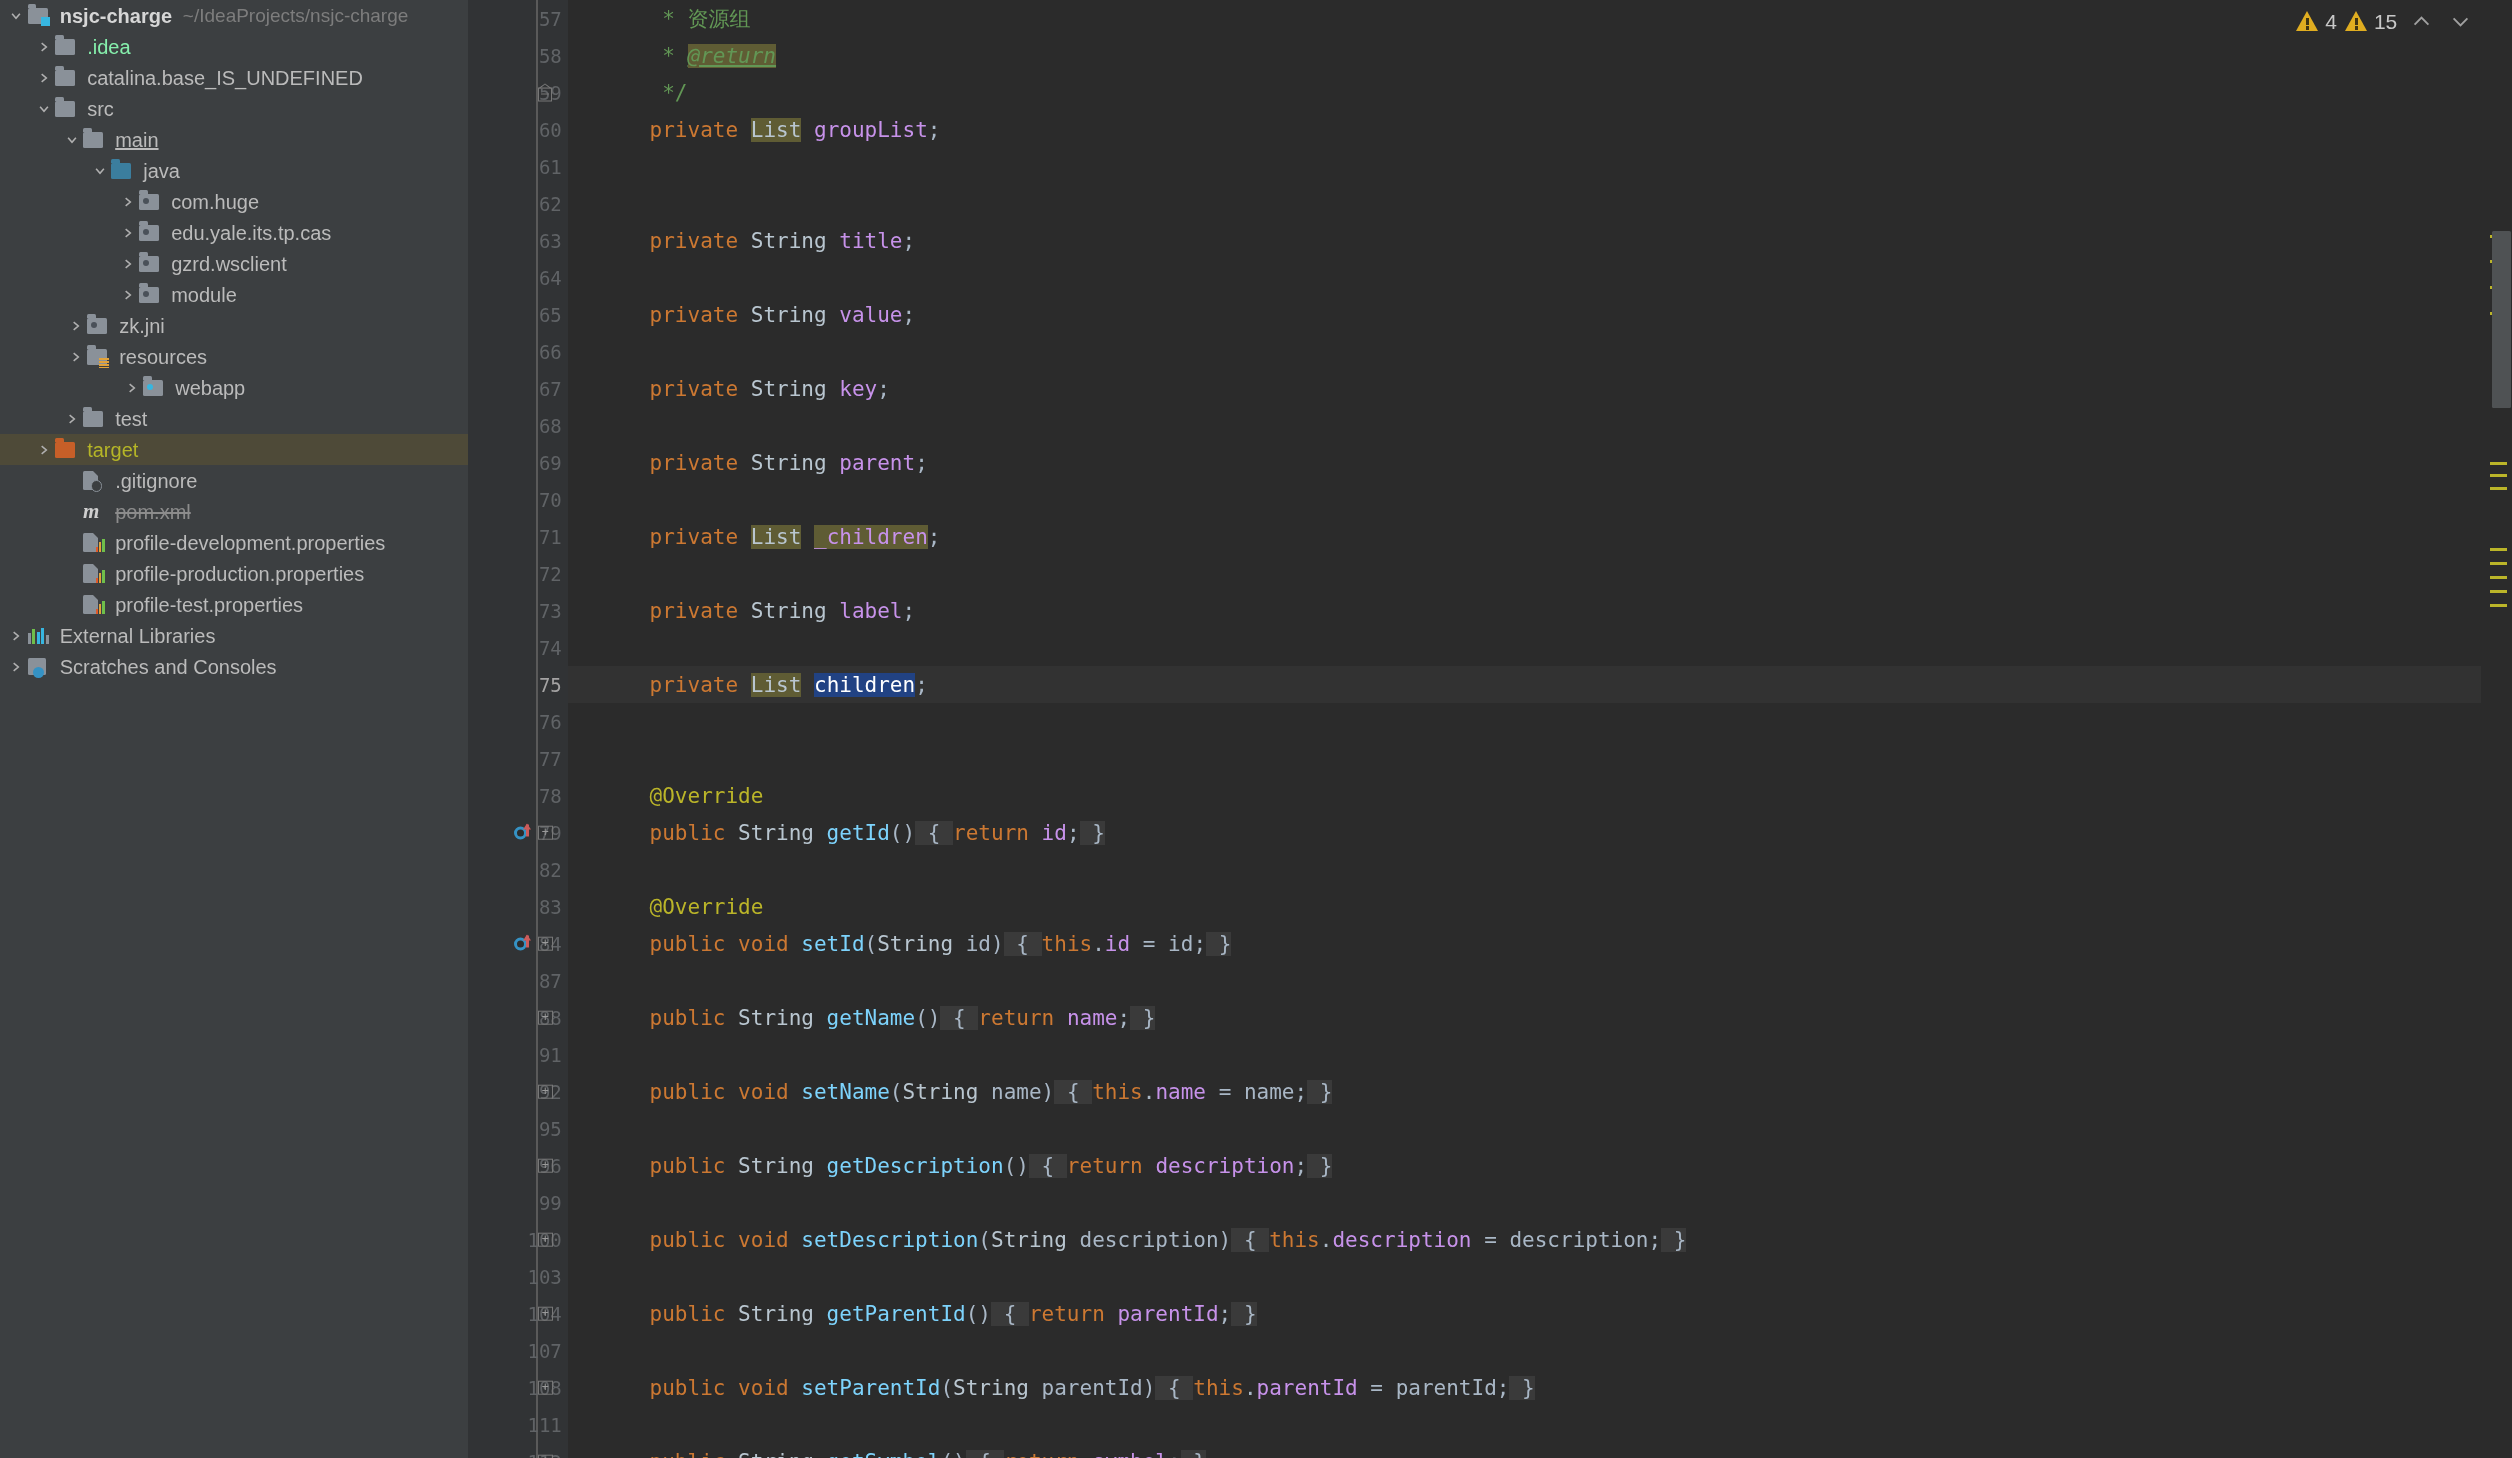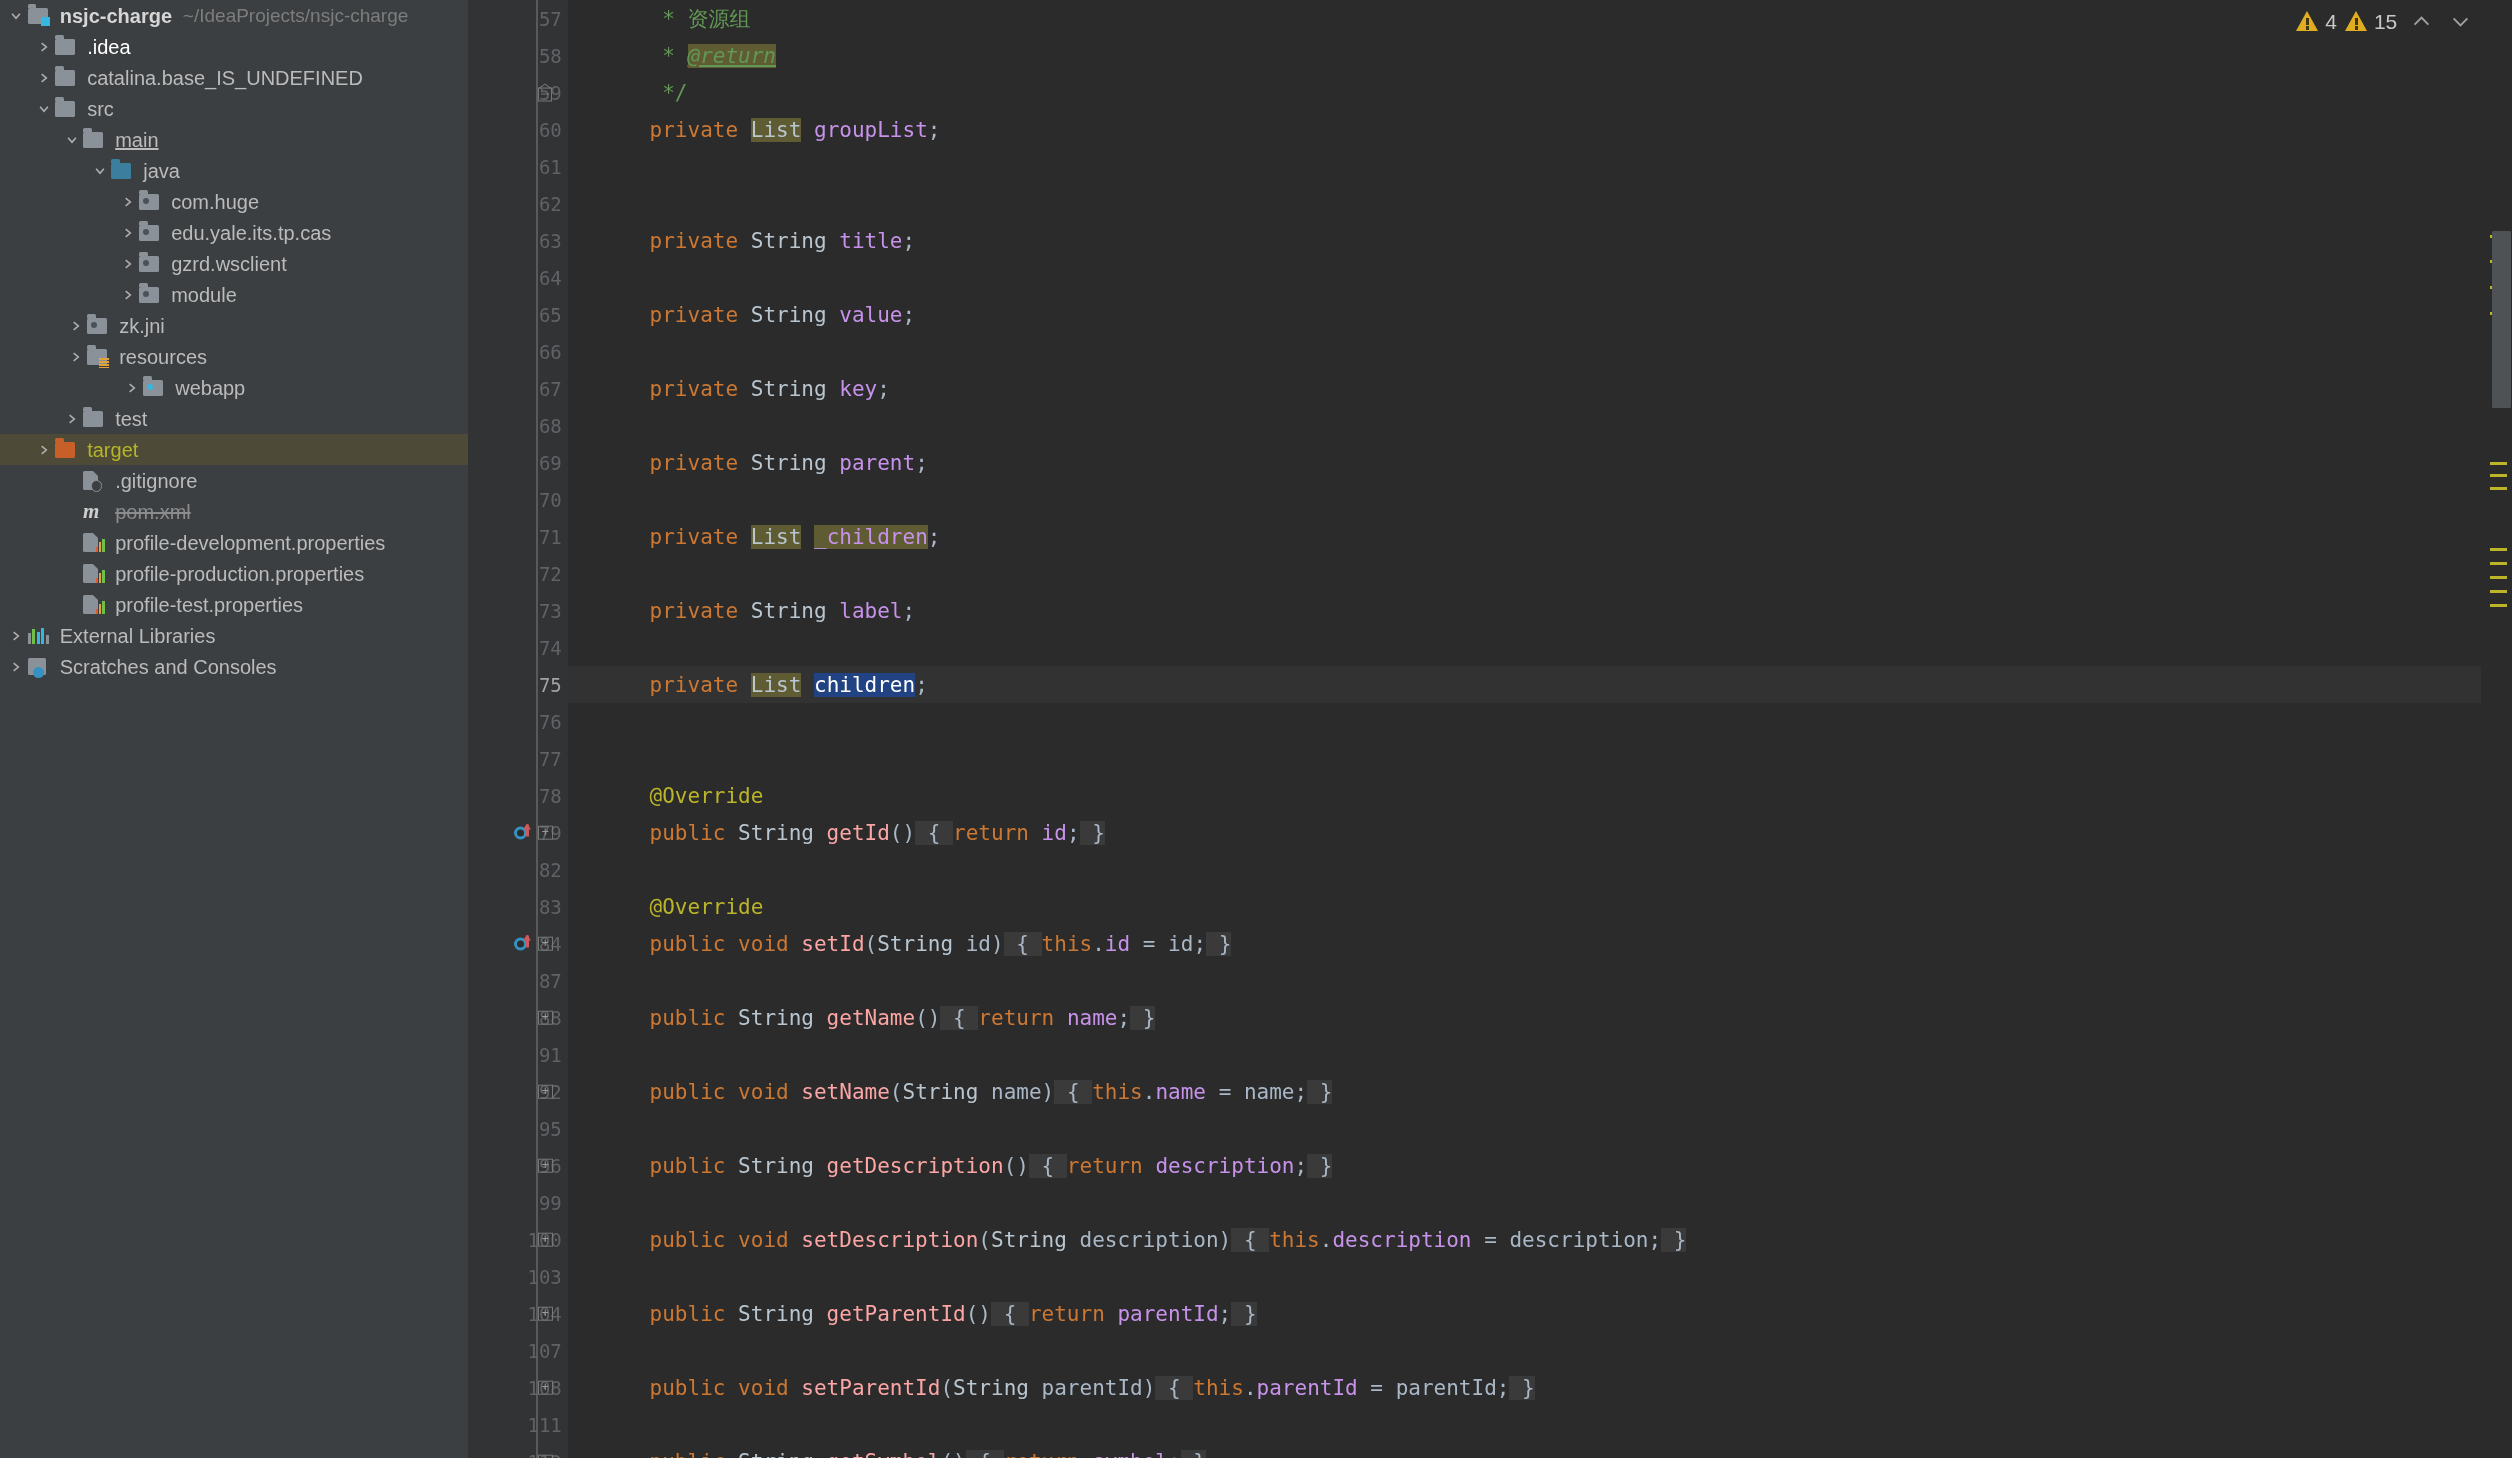--- a/index.html
+++ b/index.html
@@ -47,21 +47,21 @@
   .tw.empty { visibility: hidden; }
   .tw svg { display:block; }
   .tree-icon {
     width: 26px; flex: 0 0 26px;
     display: flex; align-items: center; justify-content: flex-start;
     margin-right: 6.2px;
   }
   .tree-label { line-height: 1; }
   .tree-sub { color: #7d7d7d; margin-left: 10.8px; font-size: 19px; }
   .bold { font-weight: bold; color: #d6d6d6; }
-  .lbl-yellow { color: #ffffff; }
+  .lbl-yellow { color: #86efac; }
   .lbl-olive  { color: #b5b527; }
   .strike { text-decoration: line-through; color: #8c8c8c; }
 
   
   .folder {
     position: relative; width: 20px; height: 16px;
     background: #8a9199; border-radius: 1.5px;
   }
   .folder::before {
     content:""; position:absolute; left:0; top:-3.9px;
@@ -222,21 +222,21 @@
     white-space: pre;
     padding-left: 31px;
     box-sizing: border-box;
     position: relative;
   }
   .cline.caret-line { background: #323232; }
   
   .t-kw   { color: #cc7832; }
   .t-type { color: #b9c6d0; }
   .t-fld  { color: #c792ea; }
-  .t-mth  { color: #fca5a5; }
+  .t-mth  { color: #7dd3fc; }
   .t-cmt  { color: #629755; }
   .t-ann  { color: #bbb529; }
   .t-pun  { color: #a9b7c6; }
   .t-ident{ color: #a9b7c6; }
   .hl-search { background: #5f5c34; }
   .hl-sel    { background: #214283; color:#ffffff; }
   .hl-dim    { background: #3a3a3a; }
   .underl    { text-decoration: underline; font-style: italic; }
 
   

